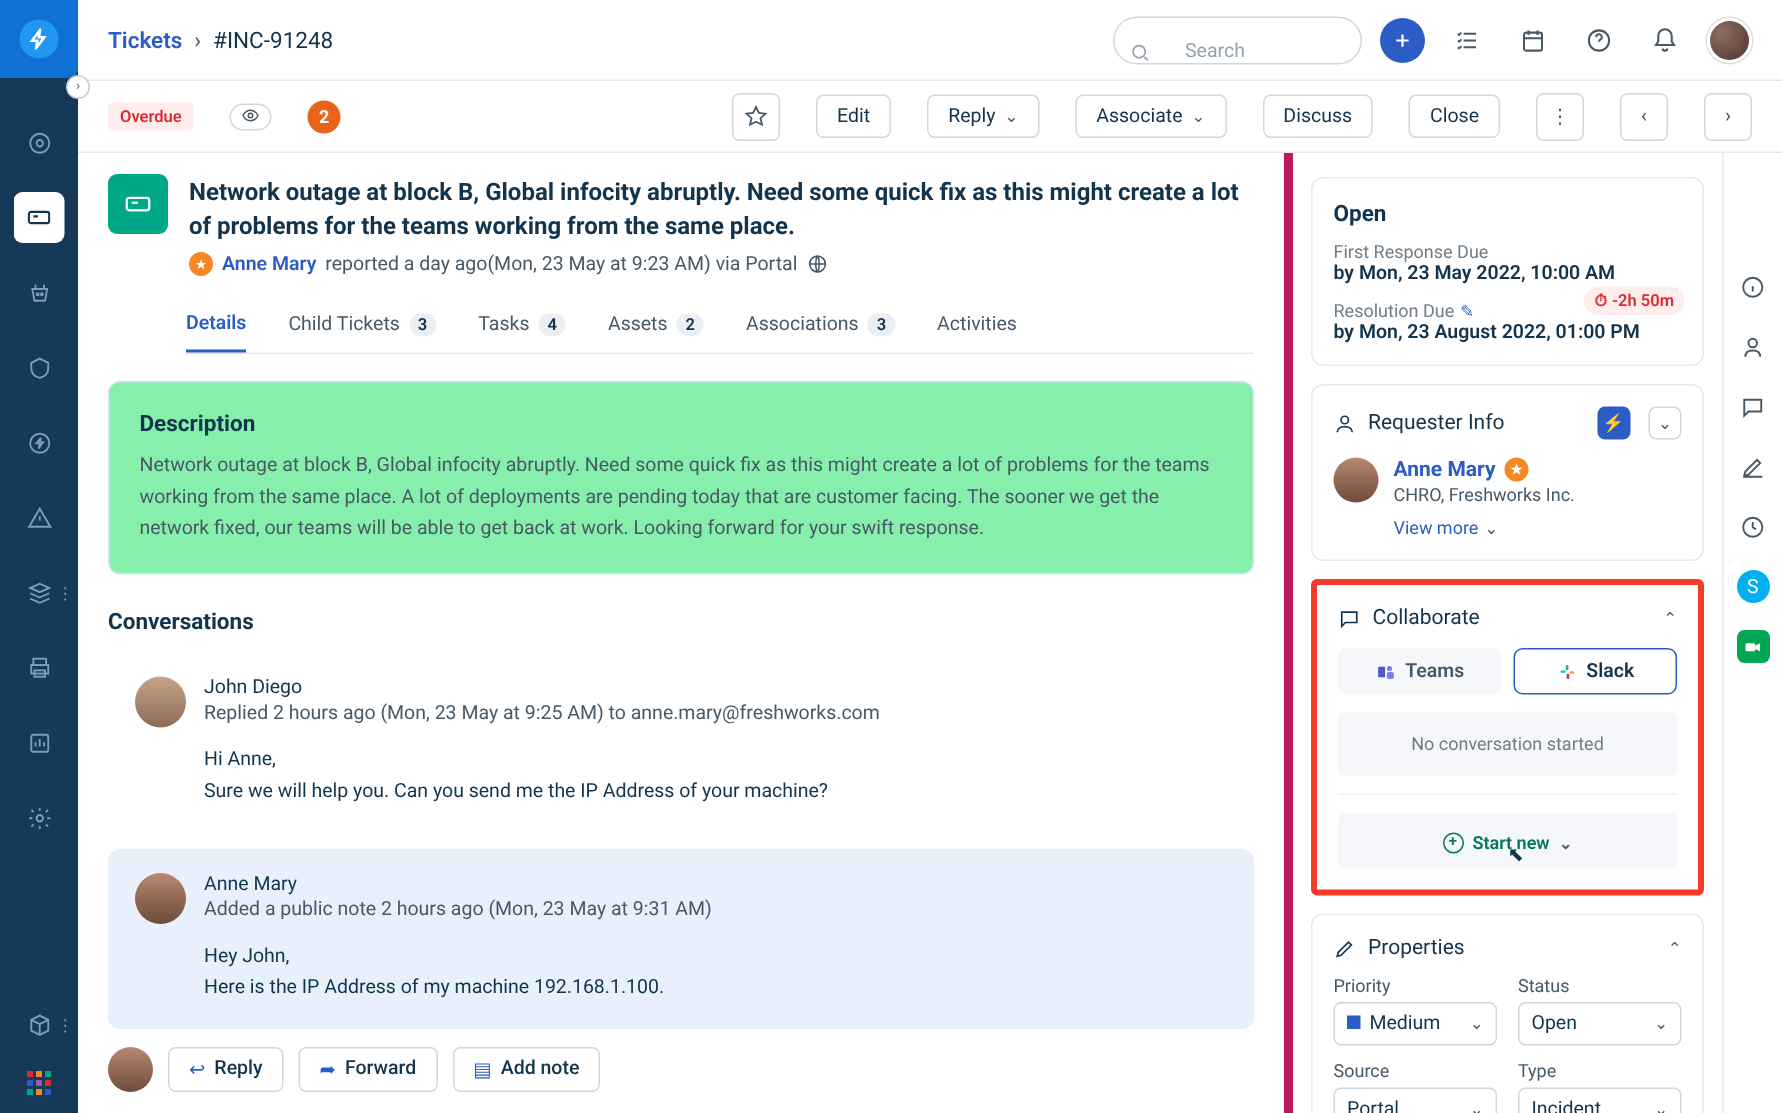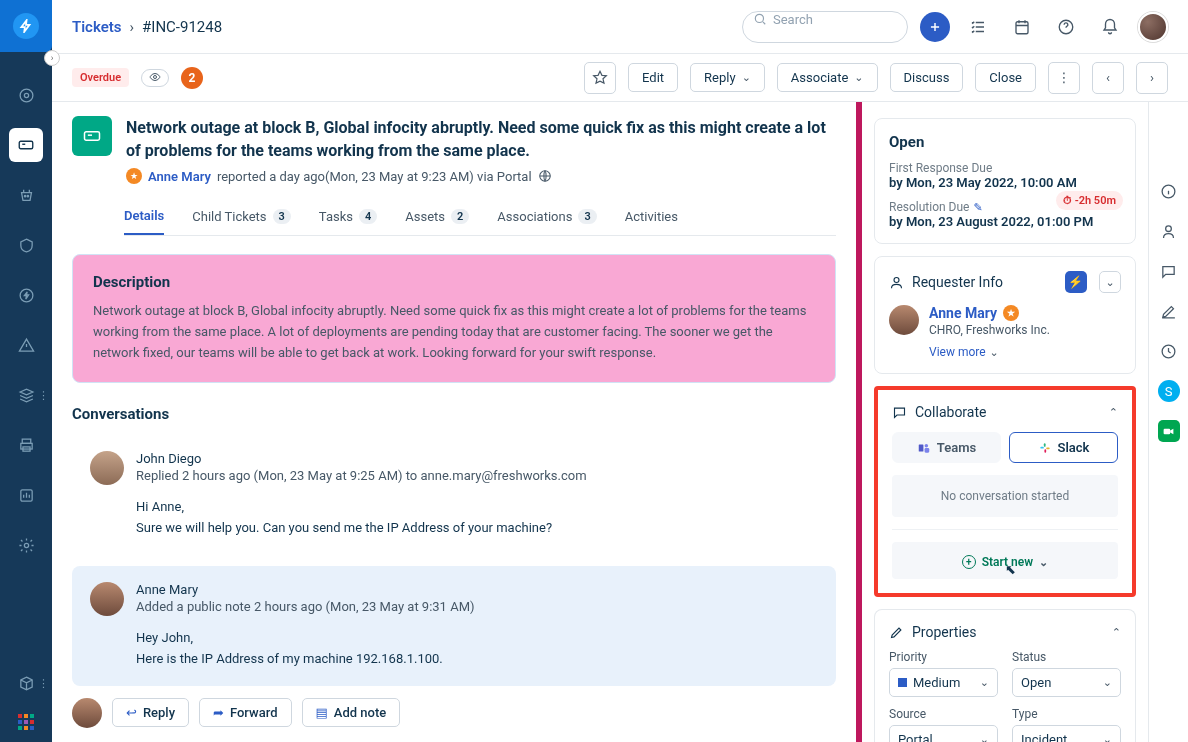--- a/index.html
+++ b/index.html
@@ -21,28 +21,28 @@
 
 .main { flex:1; display:flex; flex-direction:column; min-width:0;}
 
 
 .topbar { height:54px; border-bottom:1px solid #e5e9ed; display:flex; align-items:center; padding: 0 20px; gap:12px;}
 .breadcrumb { display:flex; align-items:center; gap:8px; font-size:15px;}
 .breadcrumb a { color:#2c5cc5; text-decoration:none; font-weight:600; }
 .breadcrumb .sep { color:#475867;}
 .breadcrumb .curr { color:#12344d; font-weight:400;}
 .topbar .spacer { flex:1; }
-.search { display:flex; align-items:flex-start; border:1px solid #cfd7df; border-radius:20px; height:32px; width:166px; padding:0 10px; color:#92a2b1; gap:6px; font-size:13px;}
+.search { display:flex; align-items:flex-end; border:1px solid #cfd7df; border-radius:20px; height:32px; width:166px; padding:0 10px; color:#92a2b1; gap:23px; font-size:13px;}
 .icon-btn { width:32px; height:32px; border:1px solid transparent; display:flex; align-items:center; justify-content:center; color:#475867; border-radius:6px; cursor:pointer; background:none;}
 .plus-btn { width:30px; height:30px; background:#264966; color:#fff; border-radius:50%; display:flex; align-items:center; justify-content:center;}
 .plus-blue { background:#2c5cc5; }
 .avatar { width:30px; height:30px; border-radius:50%; background: radial-gradient(circle at 30% 30%, #8d6e63, #4e342e); border:2px solid #fff; box-shadow:0 0 0 1px #ddd;}
 
 
-.actionbar { height:48px; border-bottom:1px solid #e5e9ed; display:flex; align-items:center; padding: 0 20px; gap:12px;}
+.actionbar { height:48px; border-bottom:1px solid #e5e9ed; display:flex; align-items:center; padding: 0 20px; gap:24px;}
 .tag-overdue { background:#ffecec; color:#d72d30; font-size:11px; font-weight:600; padding:3px 8px; border-radius:4px;}
 .eye-chip { border:1px solid #cfd7df; border-radius:12px; padding:1px 7px; font-size:12px; color:#475867;}
 .count-chip { background:#e8641b; color:#fff; width:22px; height:22px; border-radius:50%; display:flex; align-items:center; justify-content:center; font-size:12px; font-weight:700;}
 .actionbar .spacer { flex:1;}
 .ab-btn { border:1px solid #cfd7df; background:#fff; padding: 6px 13px; border-radius:5px; font-size:13px; color:#12344d; display:flex; align-items:center; gap:6px; cursor:pointer;}
 .ab-icon { border:1px solid #cfd7df; background:#fff; width:32px; height:32px; border-radius:5px; display:flex; align-items:center; justify-content:center; color:#475867; cursor:pointer;}
 
 
 .body { flex:1; display:flex; min-height:0;}
 .content { flex:1; overflow:auto; padding: 0 0 20px 0;}
@@ -56,21 +56,21 @@
 .reporter-line .reporter-name { color:#2c5cc5; font-weight:600;}
 .orange-dot { width:16px; height:16px; background:#f48924; border-radius:50%; display:inline-flex; align-items:center; justify-content:center; color:#fff; font-size:9px;}
 
 
 .tabs { display:flex; gap:28px; border-bottom:1px solid #e5e9ed; margin-top: 14px; margin-left: 52px;}
 .tab { padding: 10px 0; font-size:13px; color:#475867; display:flex; align-items:center; gap:6px; cursor:pointer;}
 .tab.active { color:#2c5cc5; font-weight:600; border-bottom:2px solid #2c5cc5;}
 .tab .badge { background:#ebeff3; color:#12344d; font-size:11px; padding:1px 6px; border-radius:10px; font-weight: 600;}
 
 
-.desc-card { background:#f9a8d4; border:1px solid #d0e3f5; border-radius:8px; padding: 18px 20px; margin: 18px 20px 0 20px;}
+.desc-card { background:#86efac; border:1px solid #d0e3f5; border-radius:8px; padding: 18px 20px; margin: 18px 20px 0 20px;}
 .desc-card h4 { font-size:15px; font-weight:700; color:#12344d; margin-bottom:10px;}
 .desc-card p { font-size:13px; line-height:1.6; color:#475867;}
 
 
 .conv-title { font-size:15px; font-weight:700; margin: 22px 20px 12px 20px;}
 .conv-item { border-radius:8px; padding: 16px 18px; margin: 0 20px 12px 20px; display:flex; gap:12px;}
 .conv-item.note { background:#e8f1fb; }
 .conv-avatar { width:34px; height:34px; border-radius:50%; flex-shrink:0;}
 .av-john { background: linear-gradient(#c5a38a,#8c6b56);}
 .av-anne { background: linear-gradient(#b8896f,#6e4b3c);}

